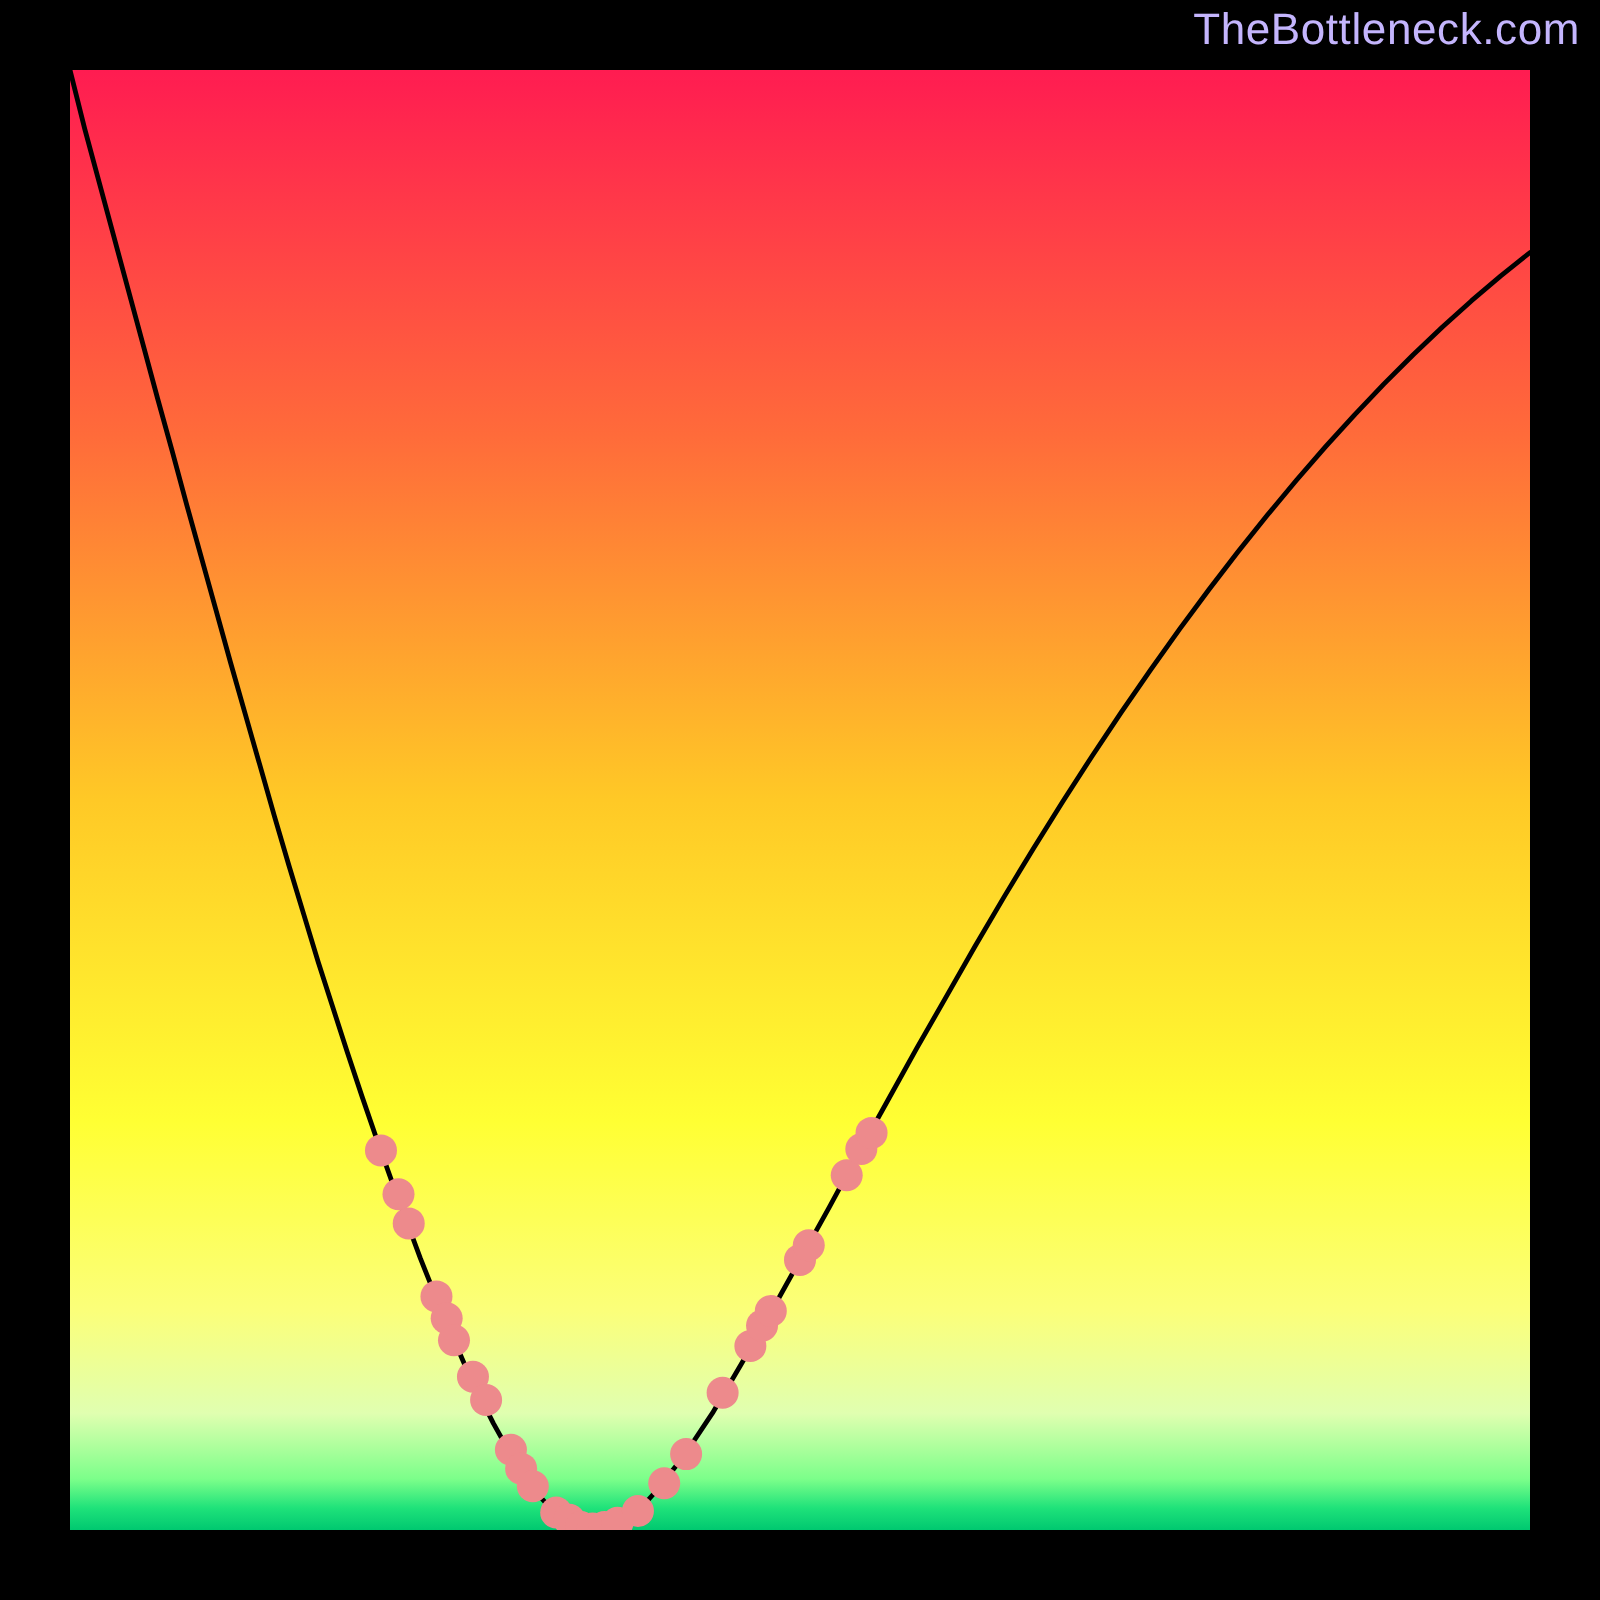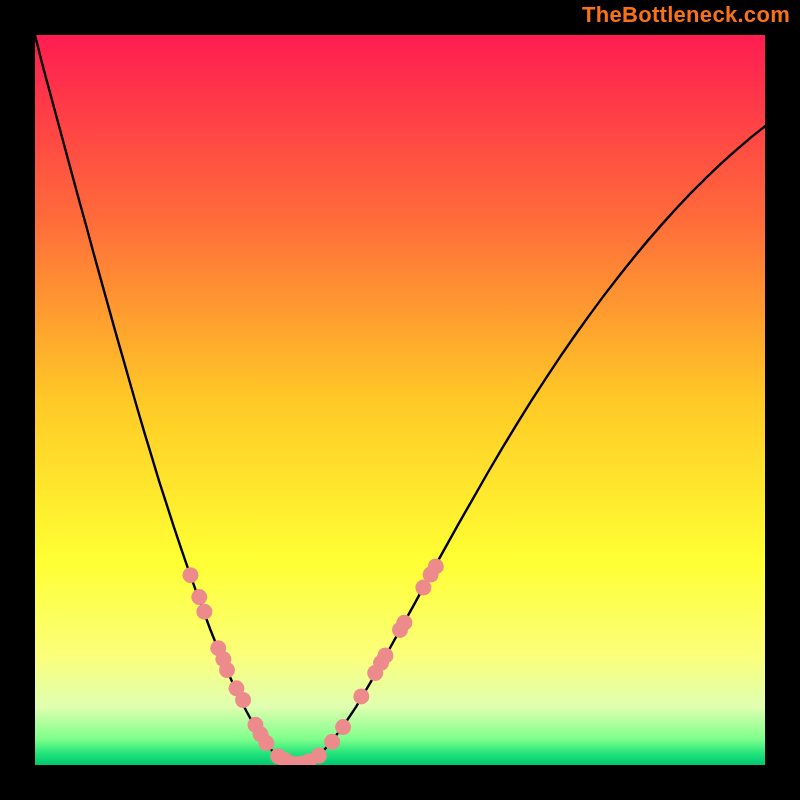--- a/index.html
+++ b/index.html
@@ -24,22 +24,22 @@
     top: 35px;
     width: 730px;
     height: 730px;
   }
   .watermark {
     position: absolute;
     top: 2px;
     right: 10px;
     font-family: Arial, Helvetica, sans-serif;
     font-size: 22px;
-    font-weight: 700;
-    color: #f97316;
+    font-weight: 400;
+    color: #c4b5fd;
     letter-spacing: 0.3px;
   }
   svg {
     display: block;
   }
 </style>
 </head>
 <body>
 
 <div class="frame">

